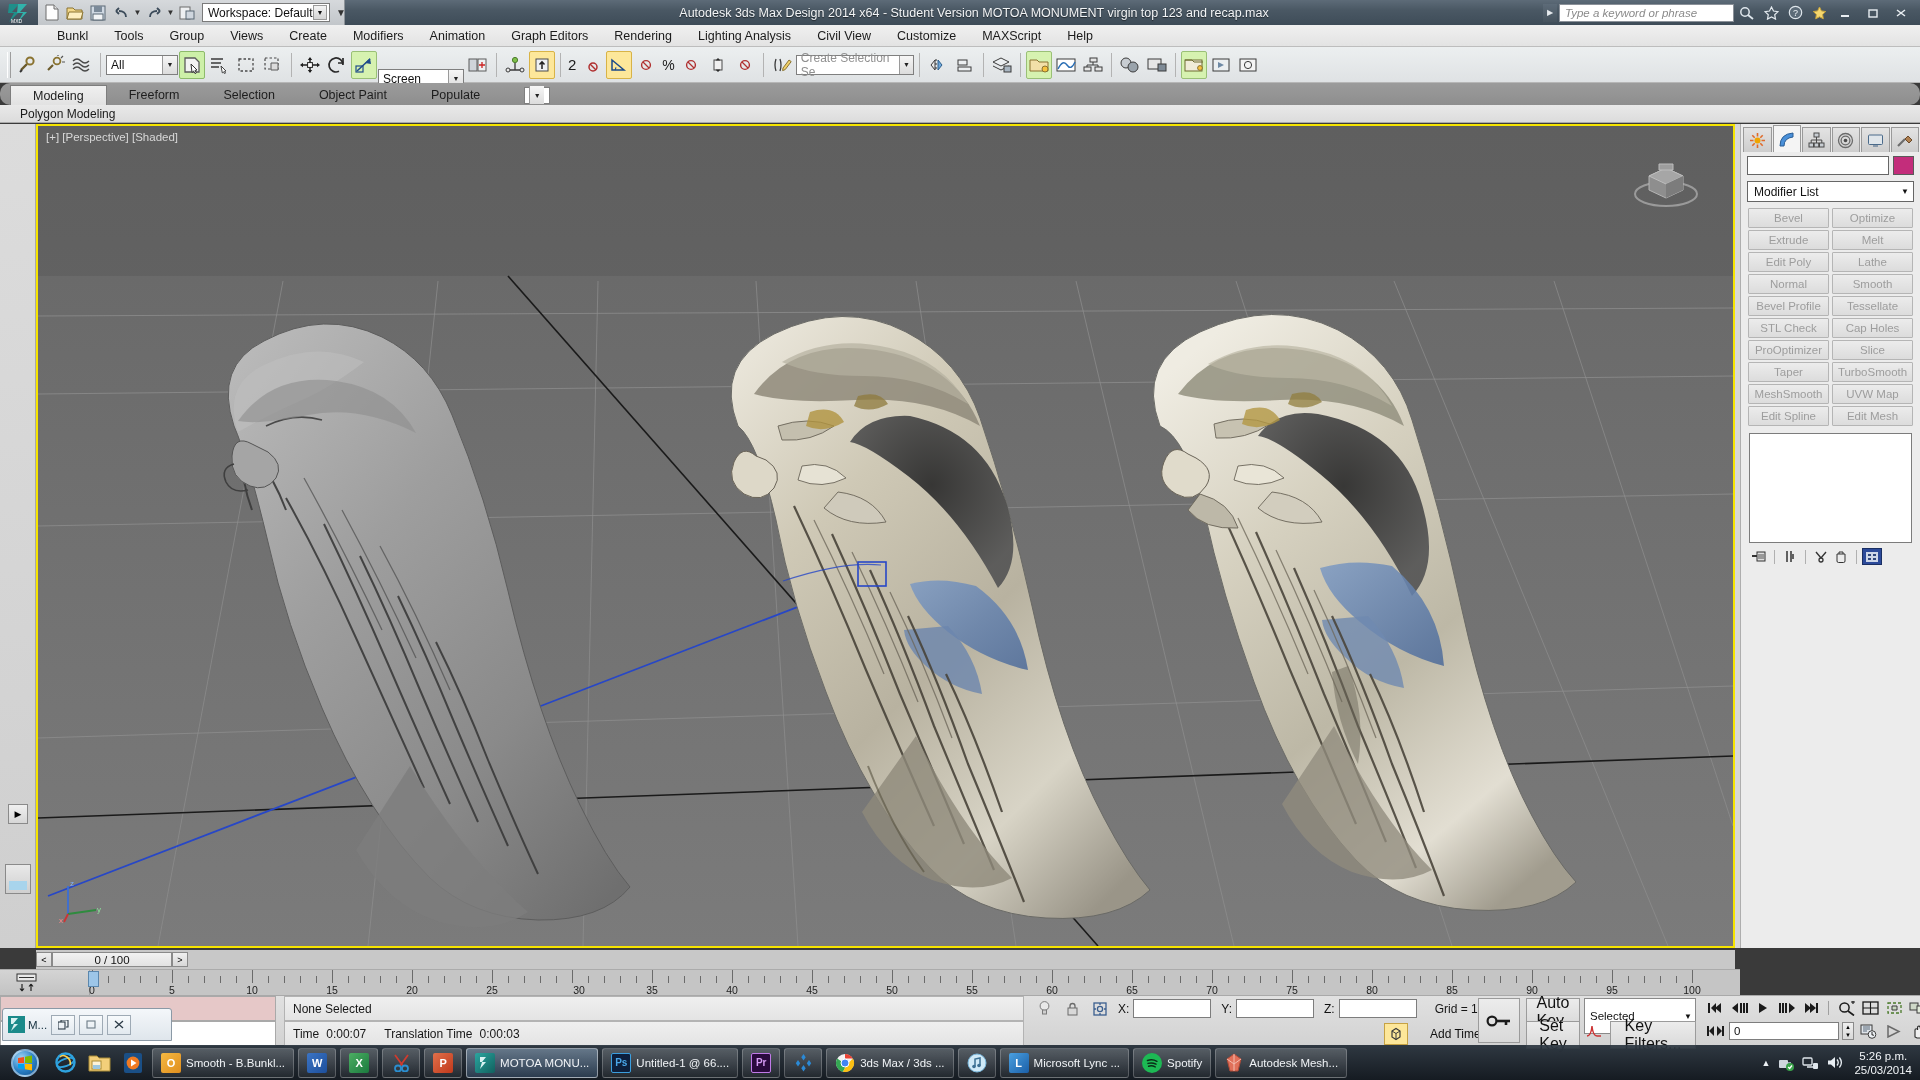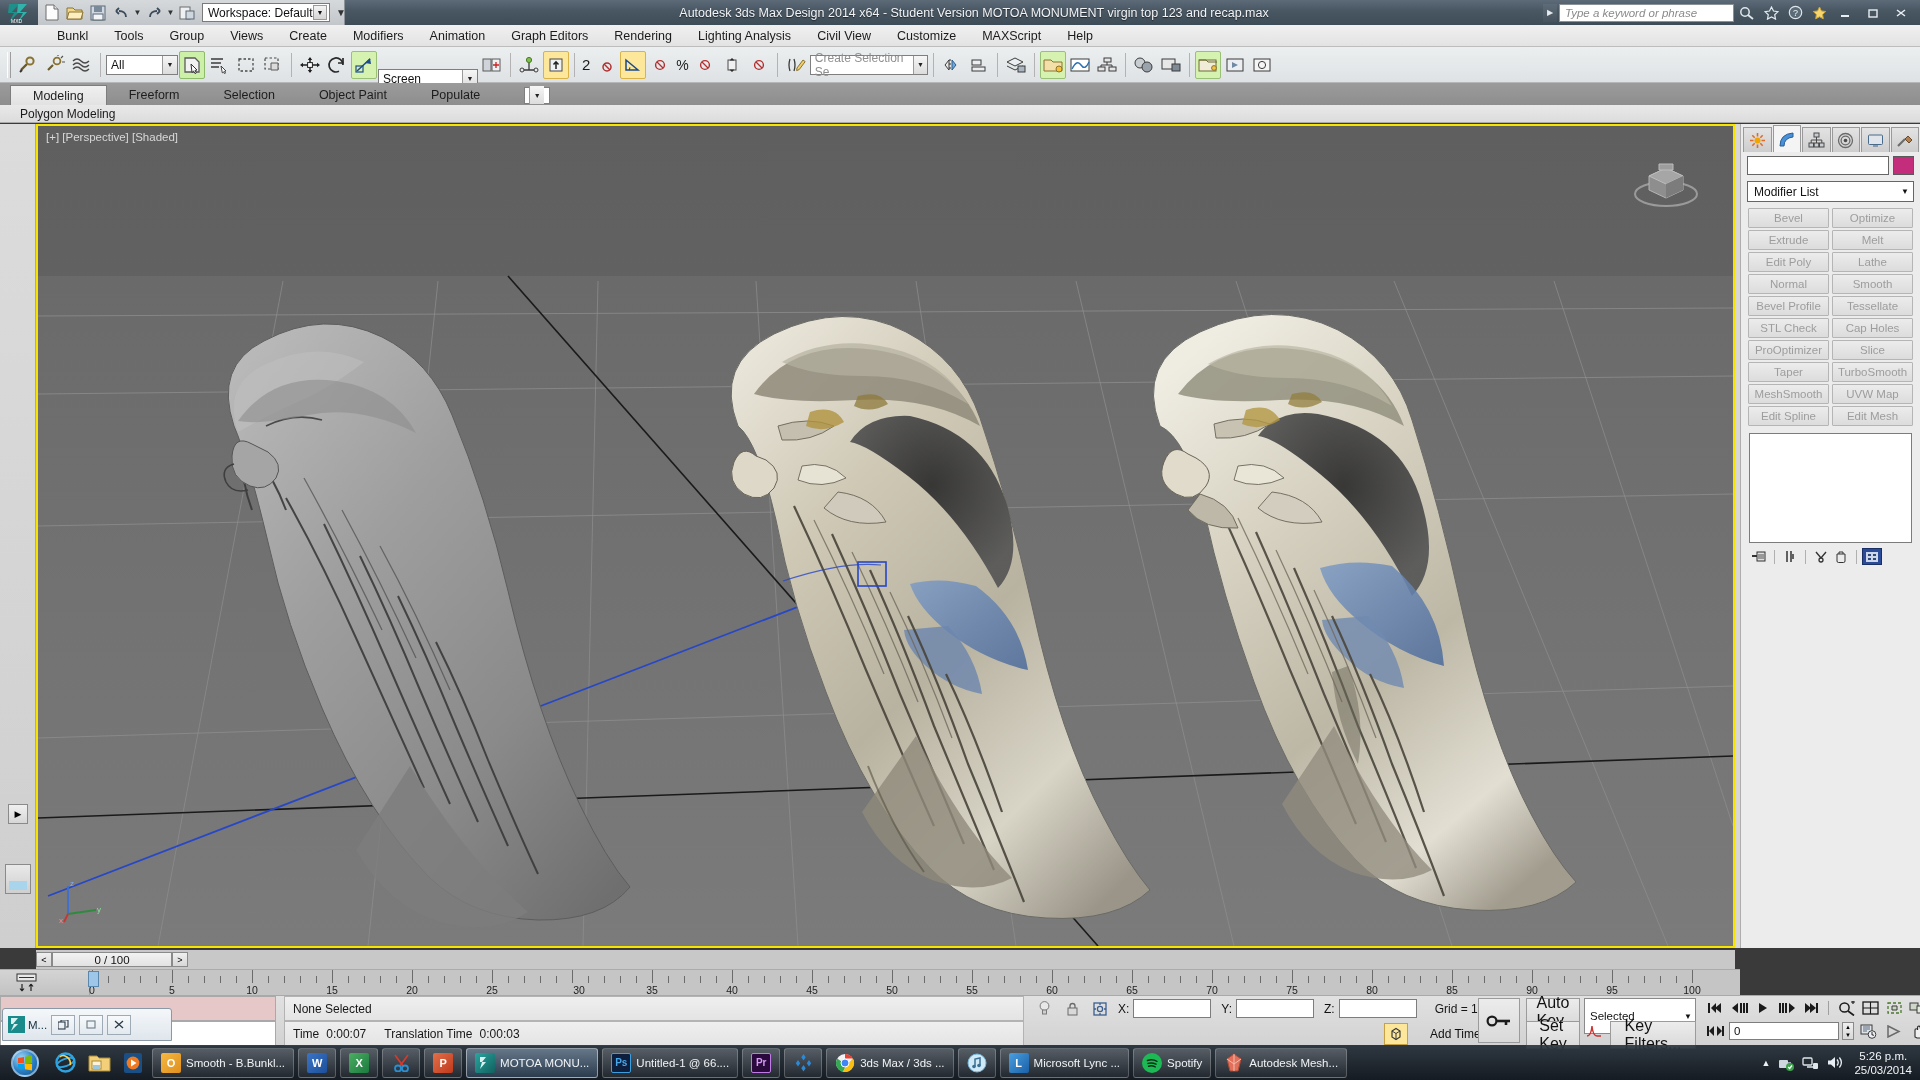--- a/index.html
+++ b/index.html
@@ -70,30 +70,30 @@
           border:1px solid transparent; border-radius:2px;}
   .tbtn.on { background:#cdf0a8; border:1px solid #8dba6b; }
   .tbtn.ony { background:#fde79a; border:1px solid #d8b347; }
   .tbtn.ong { background:#d6f2b0; border:1px solid #9ac077; }
   .tsep { width:1px; height:24px; background:#b3b3b3; margin:0 4px; }
   .tgrip { width:4px; height:26px; border-left:1px solid #fff; border-right:1px solid #9d9d9d; margin:0 3px;}
   .combo-sm {
     height:20px; width:72px; background:#fff; border:1px solid #7f7f7f;
     display:flex; align-items:center; justify-content:space-between; padding-left:4px; font-size:12px; color:#111;
   }
-  .combo-md { width:100px;margin-top:28px; }
+  .combo-md { width:86px;margin-top:28px; }
   .combo-lg { width:118px; color:#8f8f8f; }
   .combo-sm .dd { width:15px;height:18px;background:linear-gradient(180deg,#f6f6f6,#dcdcdc);
       border-left:1px solid #9a9a9a; display:flex;align-items:center;justify-content:center;font-size:7px;color:#222;}
 
   
   .ribbon {
     position:absolute; left:0; top:83px; width:1920px; height:22px;
     background: linear-gradient(180deg,#9b9b9b,#8e8e8e);
-    display:flex; align-items:flex-end; padding-left:10px;
+    display:flex; align-items:flex-end; padding-left:10px;border-radius:10px;
   }
   .rtab { height:20px; line-height:20px; padding:0 22px; font-size:12.5px; color:#1d1d1d; }
   .rtab.active { background: linear-gradient(180deg,#f0f0f0,#e2e2e2); border:1px solid #7d7d7d; border-bottom:none; }
   .ribbon2 {
     position:absolute; left:0; top:105px; width:1920px; height:18px;
     background: linear-gradient(180deg,#e9e9e9,#dcdcdc); border-bottom:1px solid #a9a9a9;
     display:flex; align-items:center; padding-left:14px;
   }
   .rtab2 { font-size:12px; color:#1a1a1a; padding:0 6px; }
 

